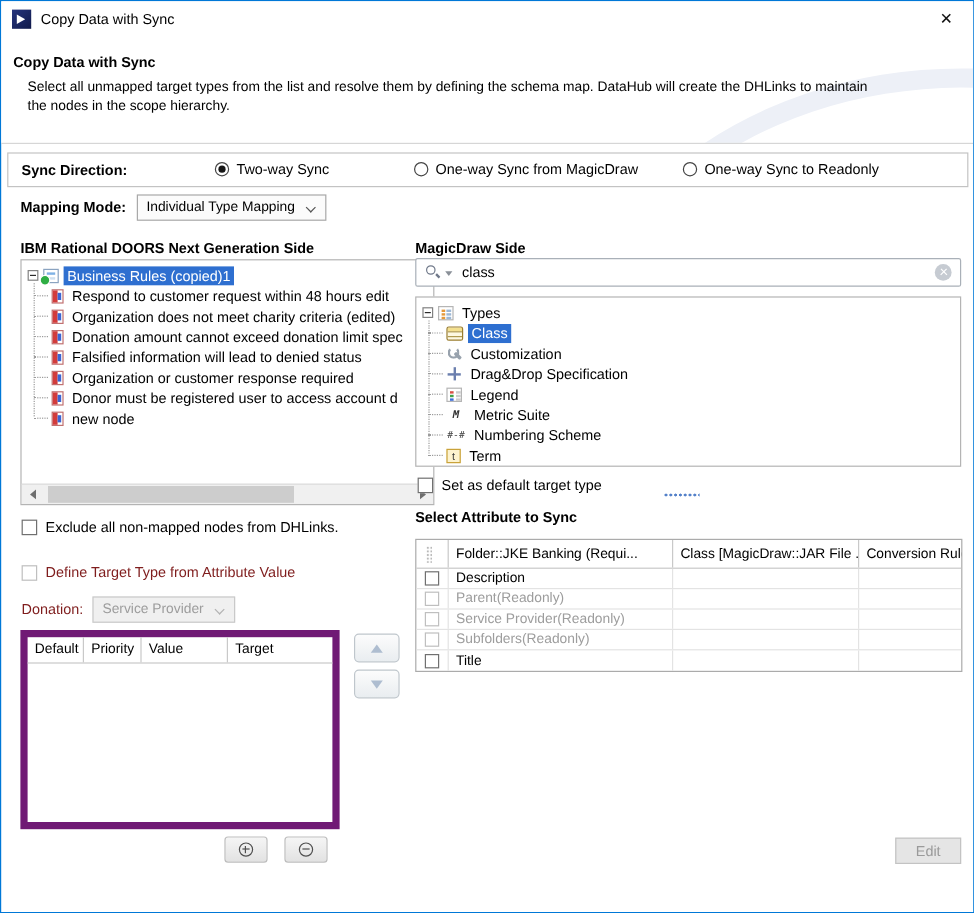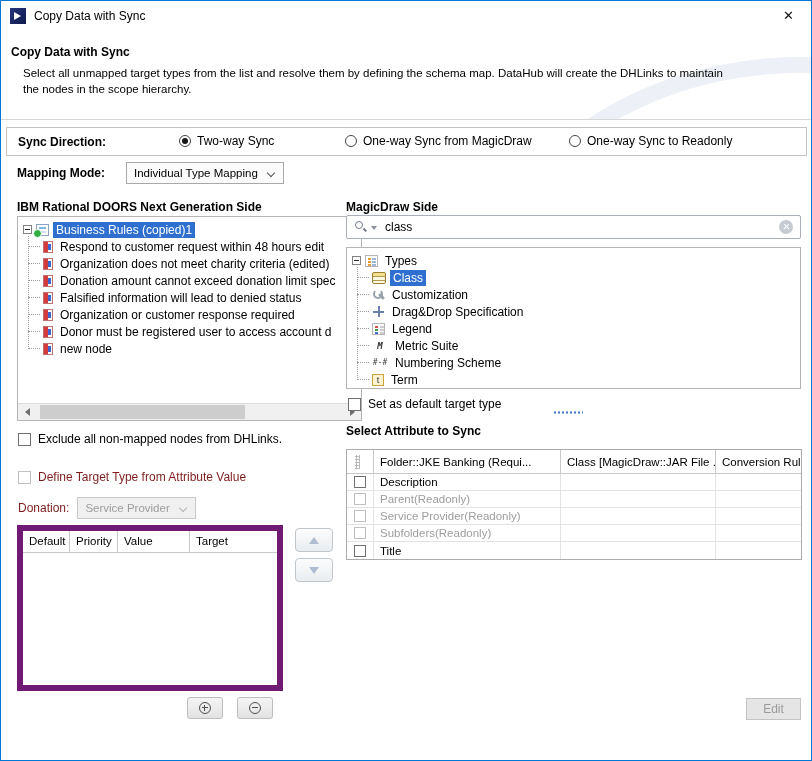--- a/index.html
+++ b/index.html
@@ -34,21 +34,21 @@
               border:1px solid #c3c3c3; background:#fff; }
   .sync-label { position:absolute; left:11px; top:7px; font-weight:bold; }
   .radio-row { position:absolute; top:6px; display:flex; align-items:center; gap:6px; cursor:default; }
   .r1 { left:172px; } .r2 { left:338px; } .r3 { left:562px; }
   .radio { width:12px; height:12px; border:1px solid #454545; border-radius:50%;
            background:#fff; position:relative; flex:none; }
   .radio.checked::after { content:''; position:absolute; left:2px; top:2px; width:6px; height:6px;
            border-radius:50%; background:#161616; }
 
   
-  .mapping-row { position:absolute; top:161px; left:16px; display:flex; align-items:center; gap:21px; }
+  .mapping-row { position:absolute; top:161px; left:16px; display:flex; align-items:center; gap:9px; }
   .bold { font-weight:bold; }
   .combo { height:22px; border:1px solid #a9a9a9; background:#fbfbfb; display:flex;
            align-items:center; padding:0 7px; gap:9px; font-size:11.5px; cursor:default; }
   .chev { width:9px; height:9px; position:relative; flex:none; }
   .chev::before { content:''; position:absolute; left:1px; top:1px; width:5px; height:5px;
            border-right:1px solid #555; border-bottom:1px solid #555; transform:rotate(45deg); }
   .combo.disabled { background:#f0f0f0; color:#9d9d9d; border-color:#c9c9c9; }
   .combo.disabled .chev::before { border-color:#b3b3b3; }
 
   .section-title { position:absolute; font-weight:bold; }

